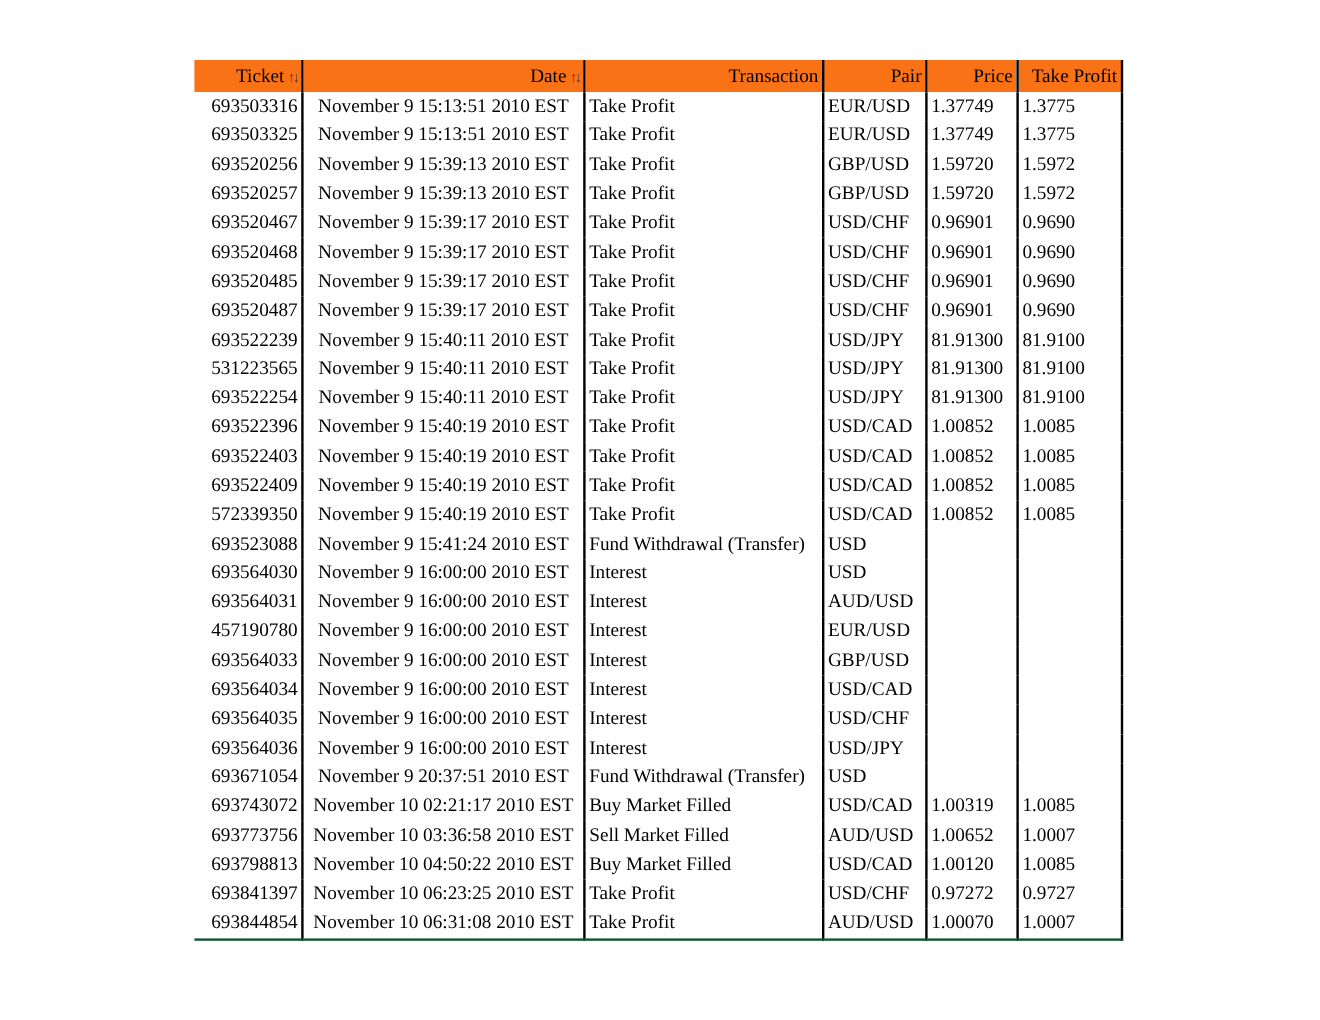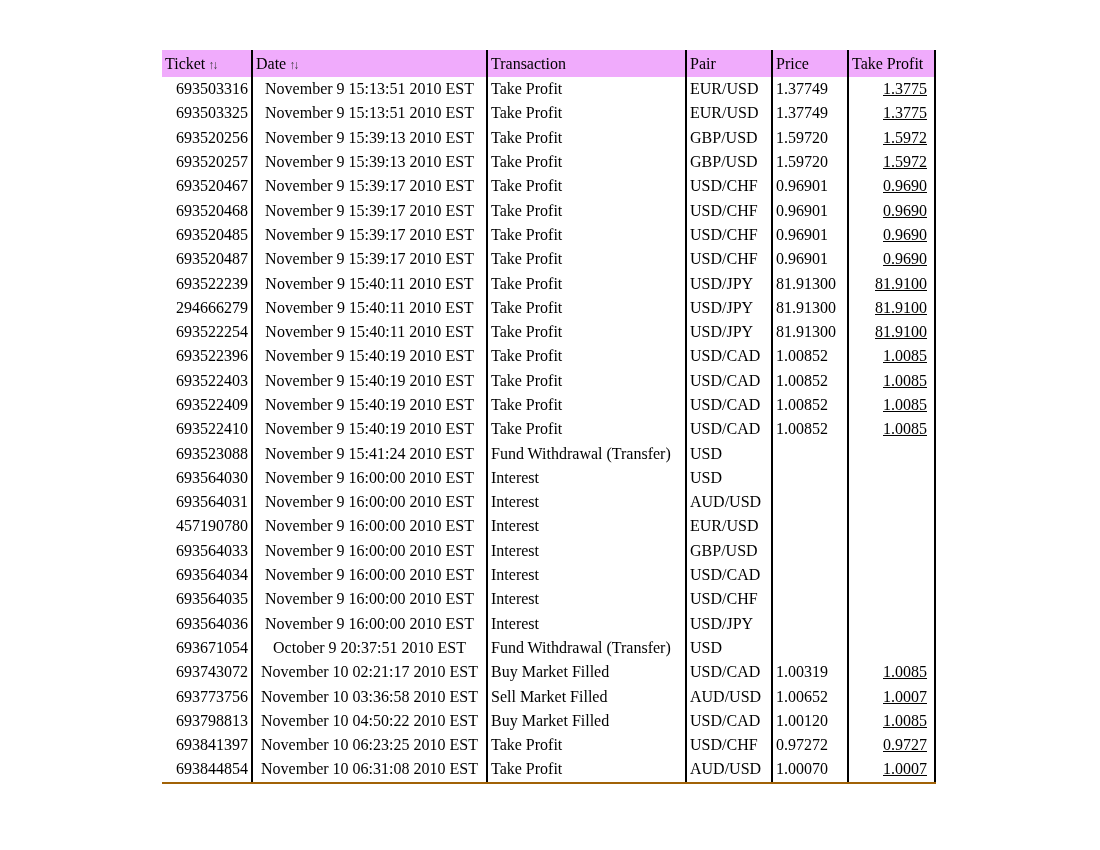--- a/index.html
+++ b/index.html
@@ -36,43 +36,43 @@
   table.tx-table col.w-tp { width: 87px; }
 
   table.tx-table th, table.tx-table td {
     border-right: 2px solid #000000;
     padding: 0 3px;
     white-space: nowrap;
     overflow: hidden;
     vertical-align: middle;
   }
   table.tx-table th {
-    background: #f0abfc;
+    background: #f97316;
     font-weight: normal;
     height: 27px;
-    text-align: left;
+    text-align: right;
   }
   table.tx-table td {
     height: 24.3px;
   }
   table.tx-table tr.last-row td {
-    border-bottom: 2px solid #a16207;
+    border-bottom: 2px solid #14532d;
   }
   .sort-icon {
     font-size: 12px;
     color: #3f3f3f;
     letter-spacing: -2px;
     padding-left: 3px;
   }
   .col-ticket { text-align: right; }
   .col-date { text-align: center; }
   .col-transaction { text-align: left; }
   .col-pair { text-align: left; }
   .col-price { text-align: left; font-family: Liberation Serif, serif; }
-  .col-tp { text-align: right; padding-right: 7px !important; text-decoration: underline; }
+  .col-tp { padding-right: 7px !important; }
 </style>
 </head>
 <body>
 
 <div class="page">
   <table class="tx-table">
     <colgroup>
       <col class="w-ticket">
         <col class="w-date">
         <col class="w-transaction">
@@ -157,21 +157,21 @@
         </tr>
         <tr>
           <td class="col-ticket">693522239</td>
           <td class="col-date">November 9 15:40:11 2010 EST</td>
           <td class="col-transaction">Take Profit</td>
           <td class="col-pair">USD/JPY</td>
           <td class="col-price">81.91300</td>
           <td class="col-tp">81.9100</td>
         </tr>
         <tr>
-          <td class="col-ticket">294666279</td>
+          <td class="col-ticket">531223565</td>
           <td class="col-date">November 9 15:40:11 2010 EST</td>
           <td class="col-transaction">Take Profit</td>
           <td class="col-pair">USD/JPY</td>
           <td class="col-price">81.91300</td>
           <td class="col-tp">81.9100</td>
         </tr>
         <tr>
           <td class="col-ticket">693522254</td>
           <td class="col-date">November 9 15:40:11 2010 EST</td>
           <td class="col-transaction">Take Profit</td>
@@ -197,21 +197,21 @@
         </tr>
         <tr>
           <td class="col-ticket">693522409</td>
           <td class="col-date">November 9 15:40:19 2010 EST</td>
           <td class="col-transaction">Take Profit</td>
           <td class="col-pair">USD/CAD</td>
           <td class="col-price">1.00852</td>
           <td class="col-tp">1.0085</td>
         </tr>
         <tr>
-          <td class="col-ticket">693522410</td>
+          <td class="col-ticket">572339350</td>
           <td class="col-date">November 9 15:40:19 2010 EST</td>
           <td class="col-transaction">Take Profit</td>
           <td class="col-pair">USD/CAD</td>
           <td class="col-price">1.00852</td>
           <td class="col-tp">1.0085</td>
         </tr>
         <tr>
           <td class="col-ticket">693523088</td>
           <td class="col-date">November 9 15:41:24 2010 EST</td>
           <td class="col-transaction">Fund Withdrawal (Transfer)</td>
@@ -270,21 +270,21 @@
         <tr>
           <td class="col-ticket">693564036</td>
           <td class="col-date">November 9 16:00:00 2010 EST</td>
           <td class="col-transaction">Interest</td>
           <td class="col-pair">USD/JPY</td>
           <td class="col-price"></td>
           <td class="col-tp"></td>
         </tr>
         <tr>
           <td class="col-ticket">693671054</td>
-          <td class="col-date">October 9 20:37:51 2010 EST</td>
+          <td class="col-date">November 9 20:37:51 2010 EST</td>
           <td class="col-transaction">Fund Withdrawal (Transfer)</td>
           <td class="col-pair">USD</td>
           <td class="col-price"></td>
           <td class="col-tp"></td>
         </tr>
         <tr>
           <td class="col-ticket">693743072</td>
           <td class="col-date">November 10 02:21:17 2010 EST</td>
           <td class="col-transaction">Buy Market Filled</td>
           <td class="col-pair">USD/CAD</td>

